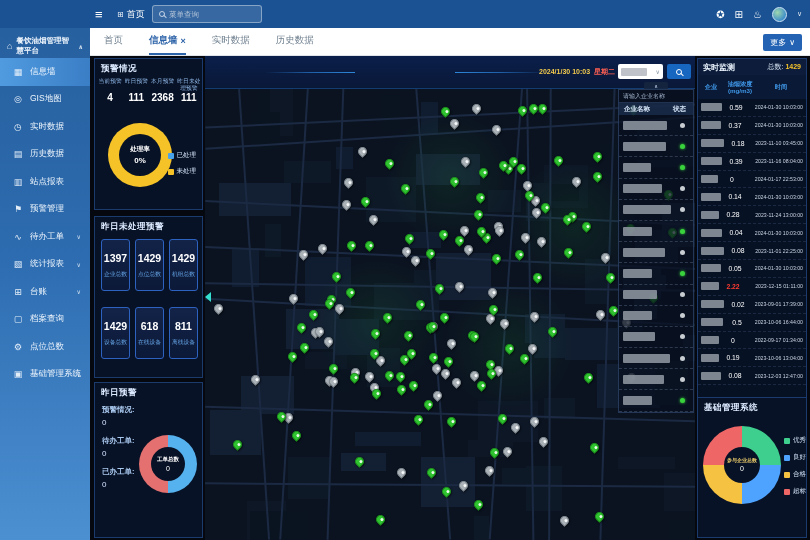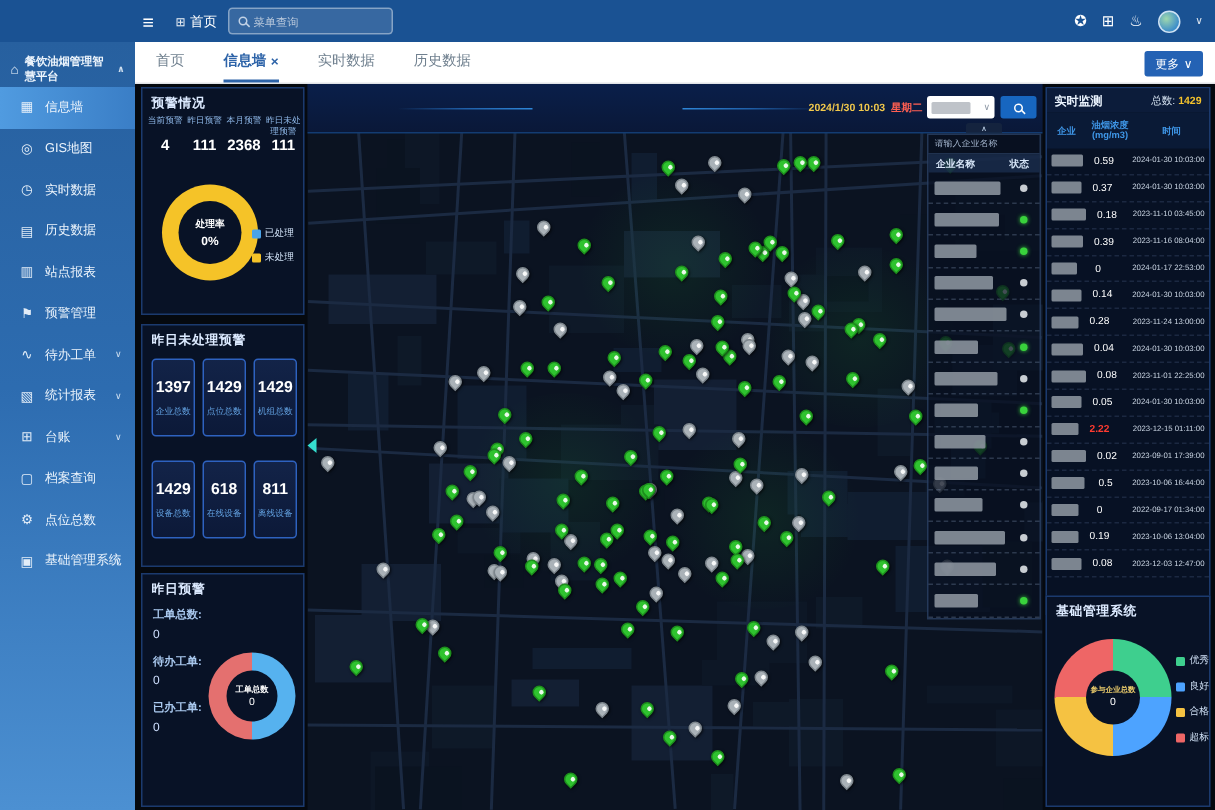--- a/index.html
+++ b/index.html
@@ -665,21 +665,21 @@
     <div class="cv">811</div>
     <div class="cl">离线设备</div>
   </div>
         </div>
     </div>
 
     <div class="panel wo-panel">
       <div class="p-title">昨日预警</div>
       <div class="wo-list" id="wo-list">
           <div class="wo-row">
-    <div class="wl">工单总数:</div>
+    <div class="wl">预警情况:</div>
     <div class="wv">0</div>
   </div>
           <div class="wo-row">
     <div class="wl">待办工单:</div>
     <div class="wv">0</div>
   </div>
           <div class="wo-row">
     <div class="wl">已办工单:</div>
     <div class="wv">0</div>
   </div>

